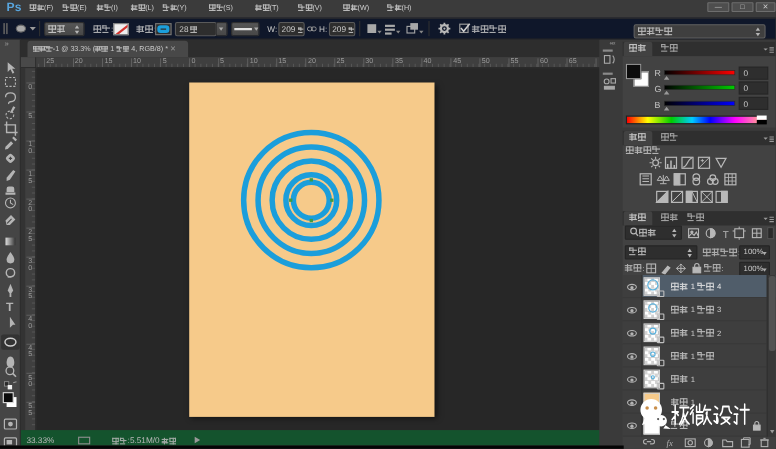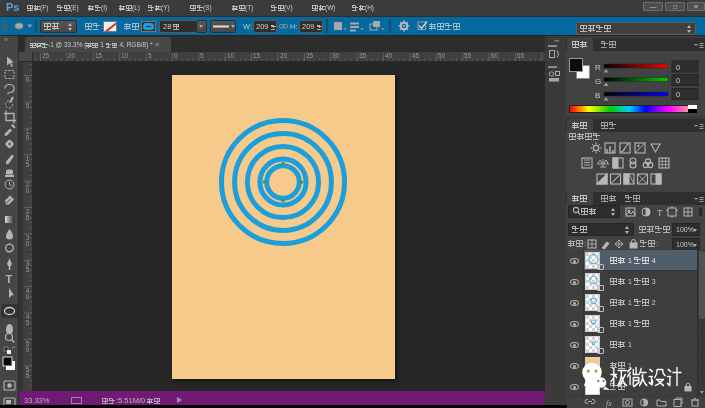--- a/index.html
+++ b/index.html
@@ -27,21 +27,21 @@
  linear-gradient(currentColor,currentColor) 0 0/1px 45% no-repeat,
  linear-gradient(currentColor,currentColor) 55% 40%/1px 60% no-repeat;}
 .zs .z{width:6px;height:6px;margin-right:1px;}
 
 #menubar{left:0;top:0;width:705px;height:16px;background:#3b3b3b;color:#c6c6c6;font-size:6.5px;}
 #menubar .z{width:6px;height:6px;margin-right:0.5px;}
 .mi{position:absolute;top:4px;white-space:nowrap;color:#cfcfcf;}
 #pslogo{position:absolute;left:6px;top:1px;font-size:11px;font-weight:bold;color:#58a5dd;letter-spacing:0px;}
 .winbtn{position:absolute;top:2px;width:20px;height:9px;background:#4e4e4e;border:1px solid #6e6e6e;border-radius:1px;color:#c9c9c9;font-size:6.5px;line-height:7px;text-align:center;}
 
-#optbar{left:0;top:16px;width:705px;height:20px;background:#0369a1;border-bottom:1px solid #252525;color:#c6c6c6;font-size:7.5px;}
+#optbar{left:0;top:16px;width:705px;height:20px;background:#0f172a;border-bottom:1px solid #252525;color:#c6c6c6;font-size:7.5px;}
 .ov{position:absolute;top:6px;white-space:nowrap;}
 .obox{position:absolute;top:3.5px;height:13px;background:#2e2e2e;border:1px solid #5a5a5a;border-radius:2px;color:#cfcfcf;font-size:7.5px;line-height:11px;padding:0 3px;white-space:nowrap;overflow:hidden;}
 .obtn{position:absolute;top:3.5px;height:13px;background:linear-gradient(#565656,#474747);border:1px solid #2e2e2e;border-radius:2px;color:#d5d5d5;font-size:7.5px;line-height:11px;padding:0 3px;white-space:nowrap;overflow:hidden;}
 
 #toolbar{left:0;top:36px;width:19px;height:369px;background:#454545;border-right:1px solid #2c2c2c;}
 
 #tabbar{left:19px;top:36px;width:526px;height:16px;background:#2d2d2d;}
 #tab{position:absolute;left:6px;top:1px;width:146px;height:15px;background:#484848;border-radius:3px 3px 0 0;color:#c9c9c9;font-size:6.5px;line-height:15px;padding-left:5px;white-space:nowrap;overflow:hidden;}
 #tab .z{width:5.5px;height:5.5px;margin-right:0.5px;}
 #hruler{left:33px;top:52px;width:512px;height:10px;background-color:#3f3f3f;
@@ -52,21 +52,21 @@
  background-image:linear-gradient(#606060 0 1px,transparent 1px),linear-gradient(#565656 0 1px,transparent 1px);
  background-size:8px 26.4px,3px 5.28px;background-repeat:repeat-y,repeat-y;background-position:100% 13px,100% 2.44px;
  border-right:1px solid #2a2a2a;}
 #rcorner{left:19px;top:52px;width:14px;height:10px;background:#494949;border-right:1px solid #2a2a2a;border-bottom:1px solid #2a2a2a;}
 #lstrip{left:19px;top:62px;width:4px;height:329px;background:#333;}
 .rnum{position:absolute;font-size:6.5px;color:#999;top:0px;}
 .vnum{position:absolute;font-size:6.5px;color:#999;left:1px;line-height:6px;text-align:center;width:7px;}
 #paste{left:33px;top:62px;width:512px;height:329px;background:#272727;}
 #doc{position:absolute;left:139px;top:13px;width:223px;height:304px;background:#f6ca8a;box-shadow:2px 2px 5px rgba(0,0,0,0.55);}
 
-#status{left:19px;top:391px;width:526px;height:14px;background:#701a75;color:#b9b9b9;font-size:7.5px;}
+#status{left:19px;top:391px;width:526px;height:14px;background:#14532d;color:#b9b9b9;font-size:7.5px;}
 #blackbar{left:0;top:405px;width:567px;height:3px;background:#050505;z-index:60;}
 
 #dock{left:545px;top:36px;width:160px;height:372px;background:#3a3a3a;}
 .panel{position:absolute;left:21px;width:139px;background:#424242;}
 .ptabs{position:absolute;left:0;top:0;width:100%;height:13px;background:#2f2f2f;}
 .ptab{position:absolute;top:0;height:13px;line-height:13px;padding:0 5px;font-size:7px;color:#b5b5b5;}
 .ptab.on{background:#424242;color:#d8d8d8;border-radius:2px 2px 0 0;}
 .pmenu{position:absolute;right:3px;top:4px;width:8px;height:6px;color:#9a9a9a;font-size:6px;line-height:6px;}
 .well{position:absolute;background:#2e2e2e;border:1px solid #252525;border-radius:1px;color:#c9c9c9;font-size:7px;}
 .lrow{position:absolute;left:0;width:131px;height:21px;border-bottom:1px solid #393939;}

